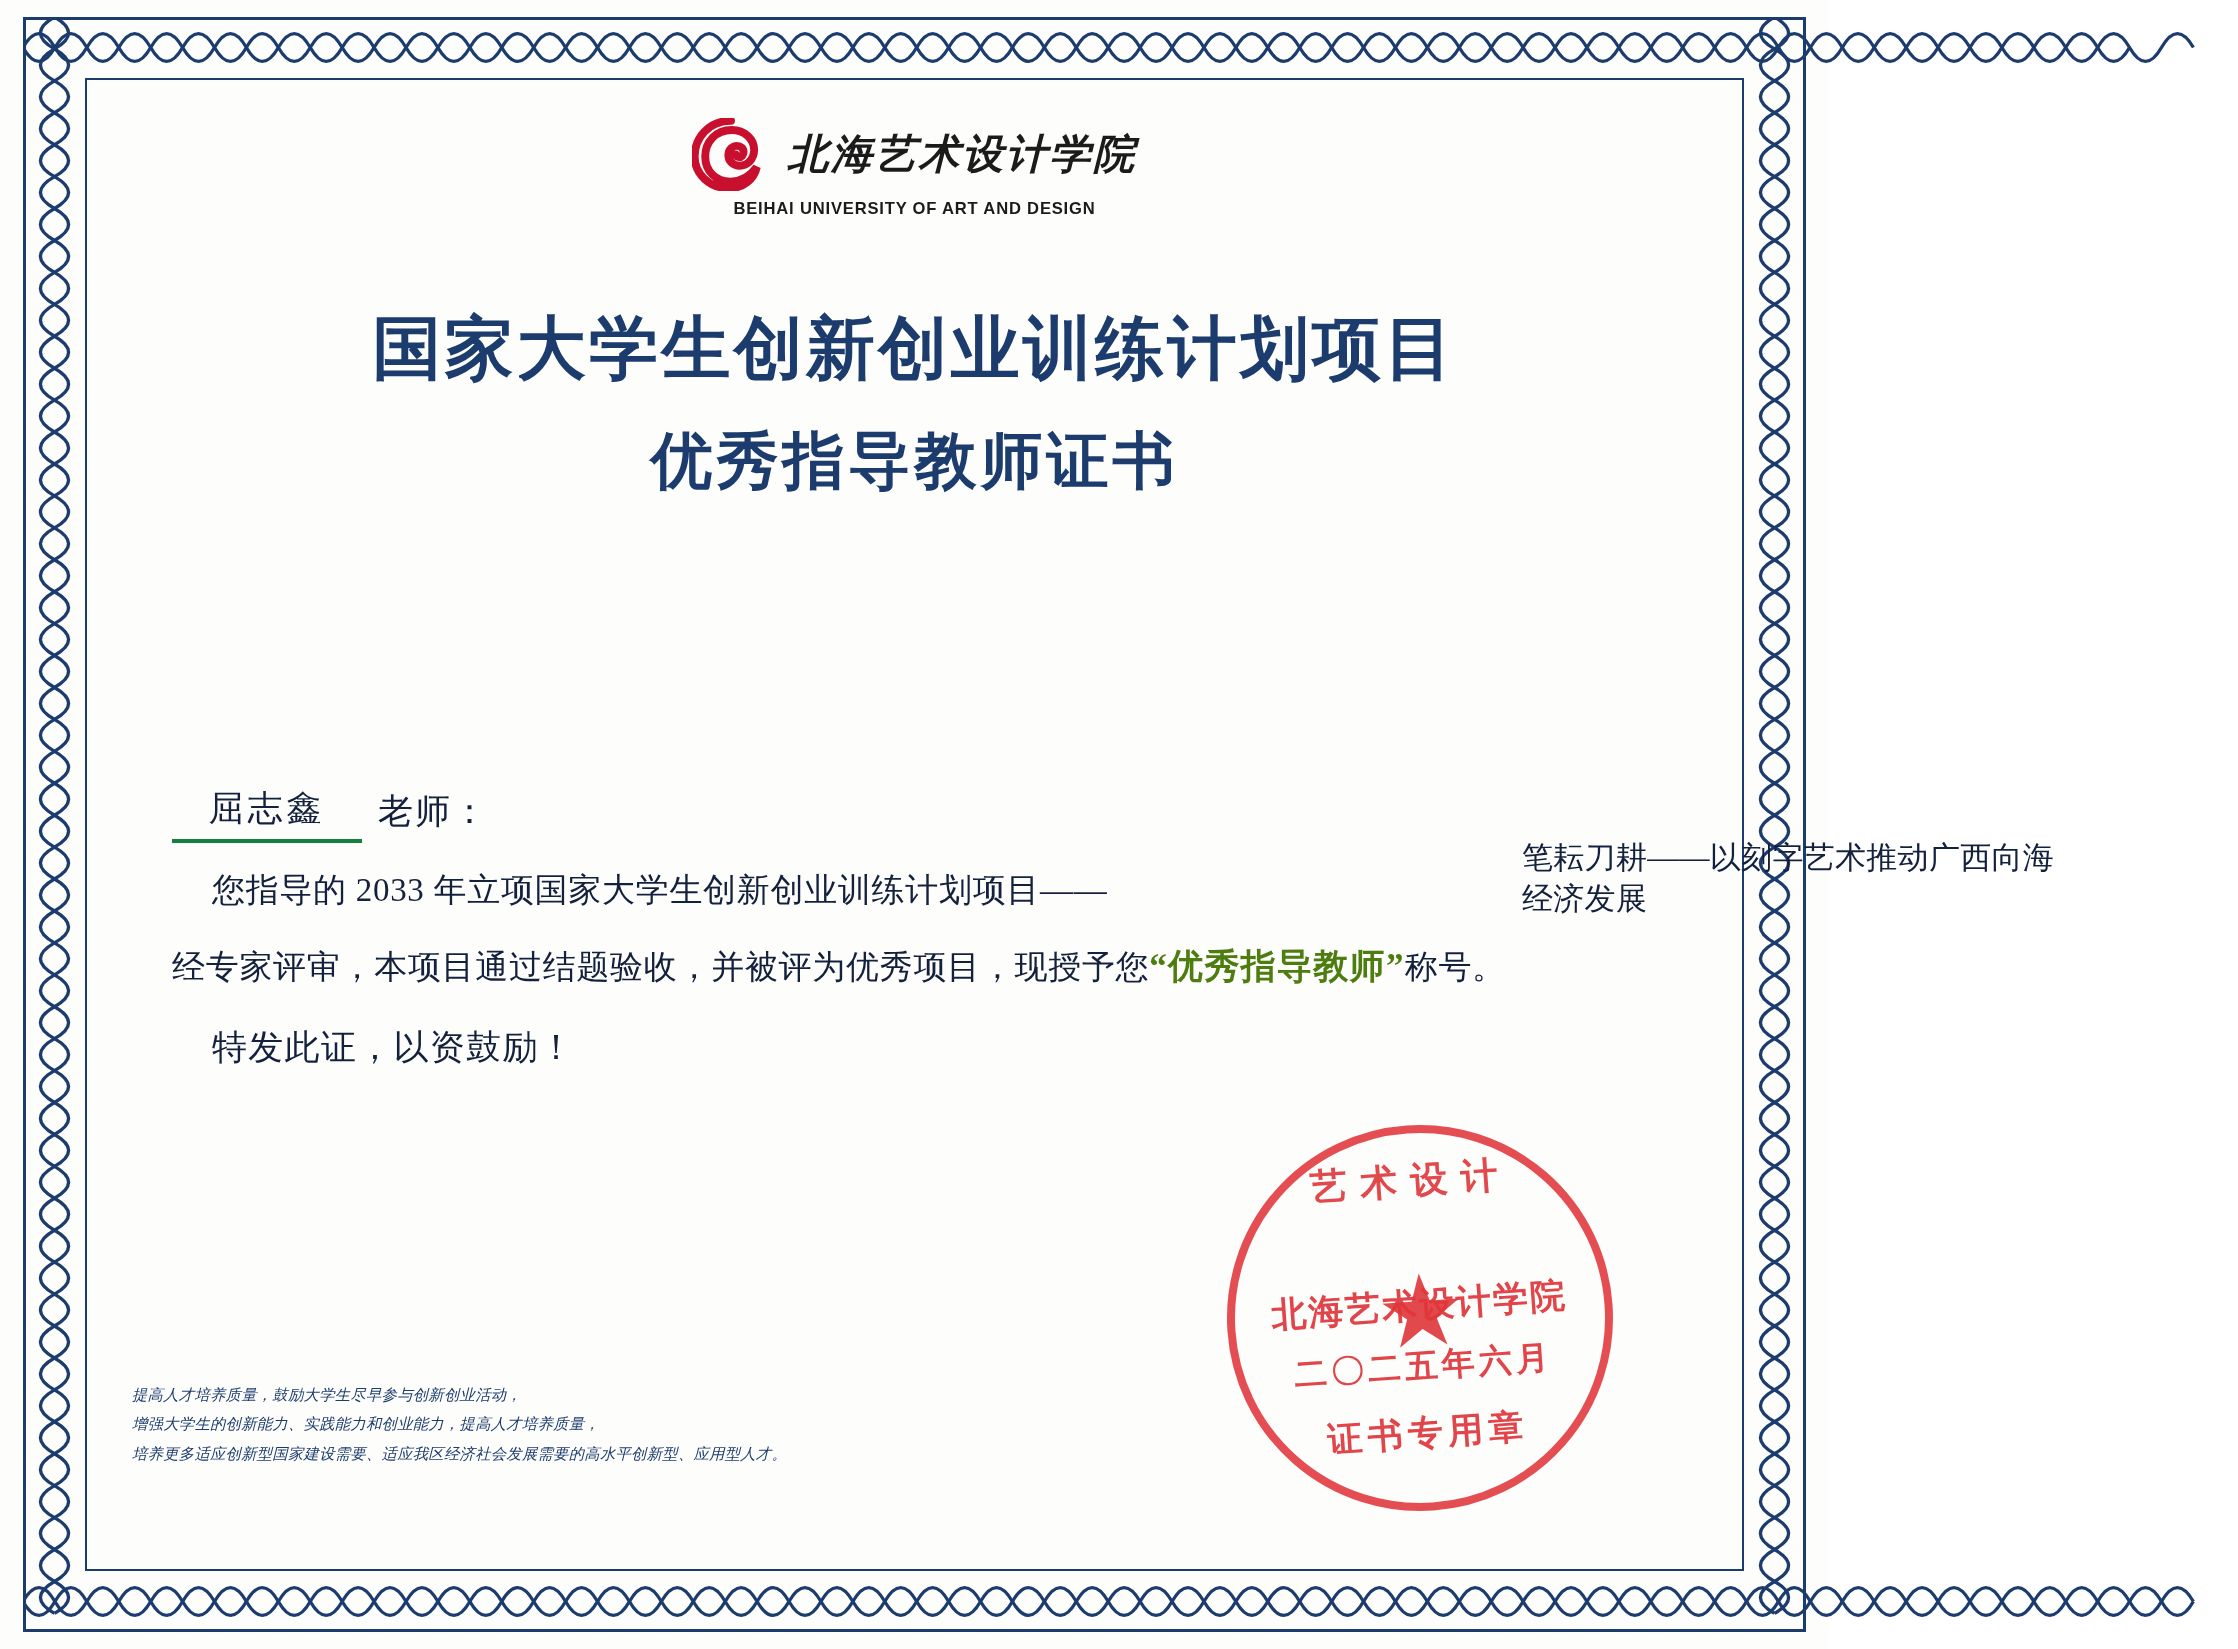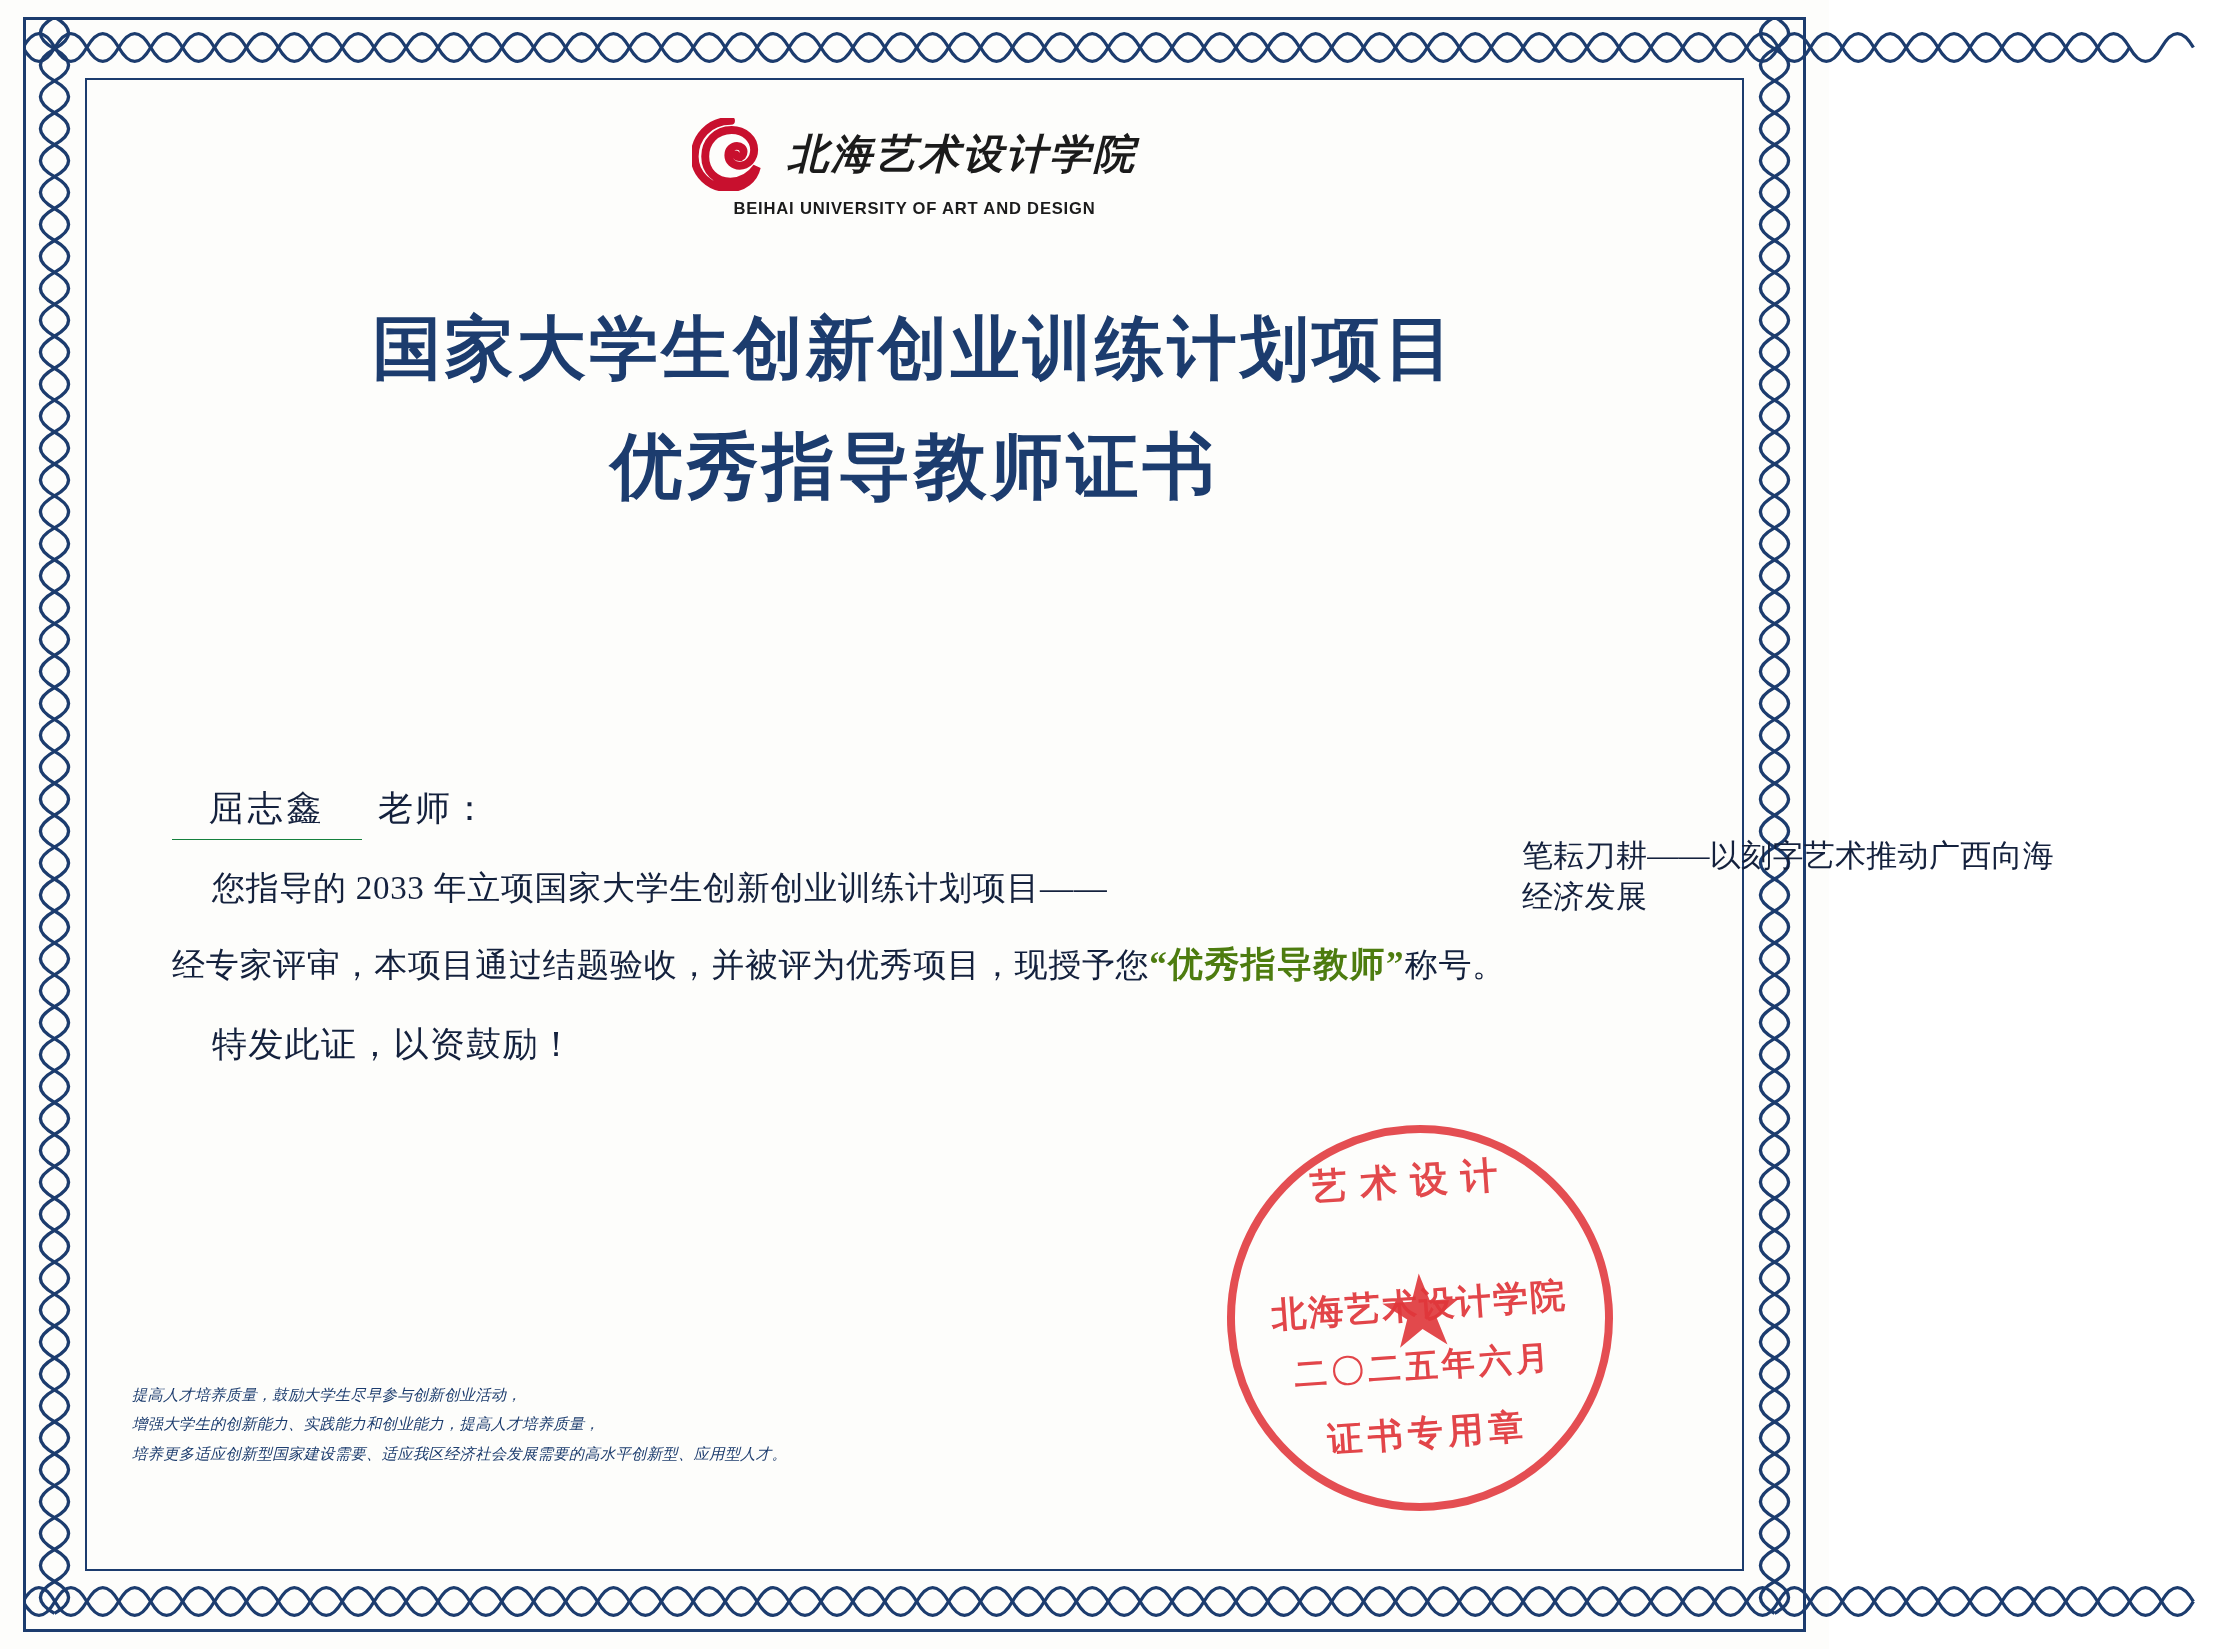--- a/index.html
+++ b/index.html
@@ -103,21 +103,21 @@
     letter-spacing: 3.3px;
     color: #1c3c6e;
     white-space: nowrap;
   }
   .title-sub {
     position: absolute;
     left: 0;
     right: 0;
     top: 419px;
     text-align: center;
-    font-size: 72px;
+    font-size: 62px;
     font-weight: 700;
     letter-spacing: 4px;
     color: #1c3c6e;
     white-space: nowrap;
   }
 
   
   .body-block {
     position: absolute;
     left: 172px;
@@ -128,21 +128,21 @@
   .line-recipient {
     display: flex;
     align-items: flex-end;
     font-size: 35px;
     letter-spacing: 1.3px;
   }
   .recipient-name {
     min-width: 166px;
     text-align: center;
     padding: 0 12px 6.7px 12px;
-    border-bottom: 1px solid #15803d;
+    border-bottom: 4px solid #15803d;
     font-size: 35px;
     letter-spacing: 4px;
   }
   .recipient-suffix {
     padding: 0 0 8px 16px;
     font-size: 35px;
     letter-spacing: 2px;
   }
 
   .para {

